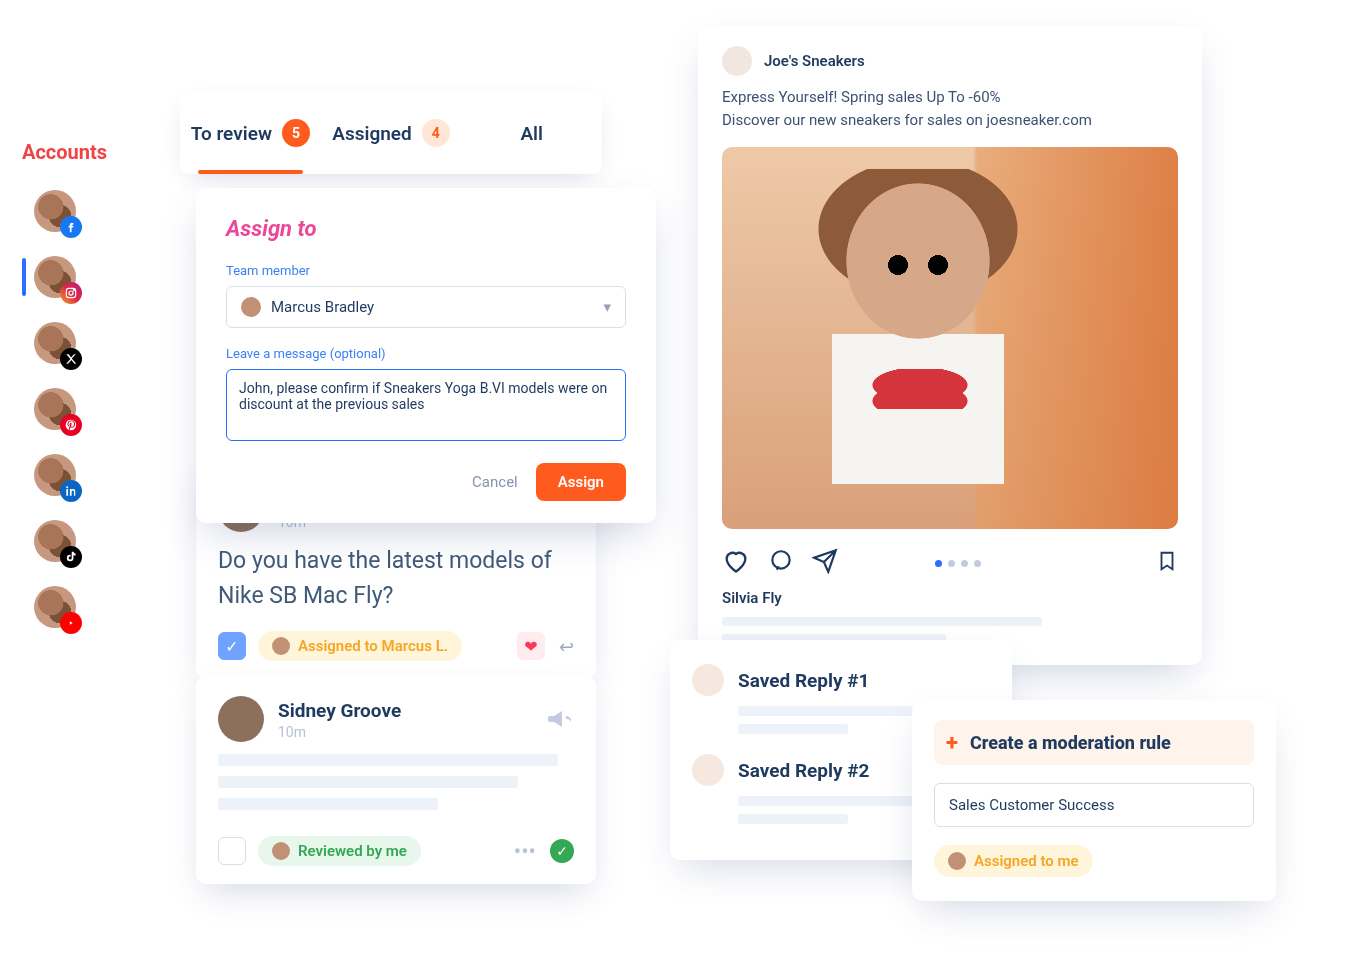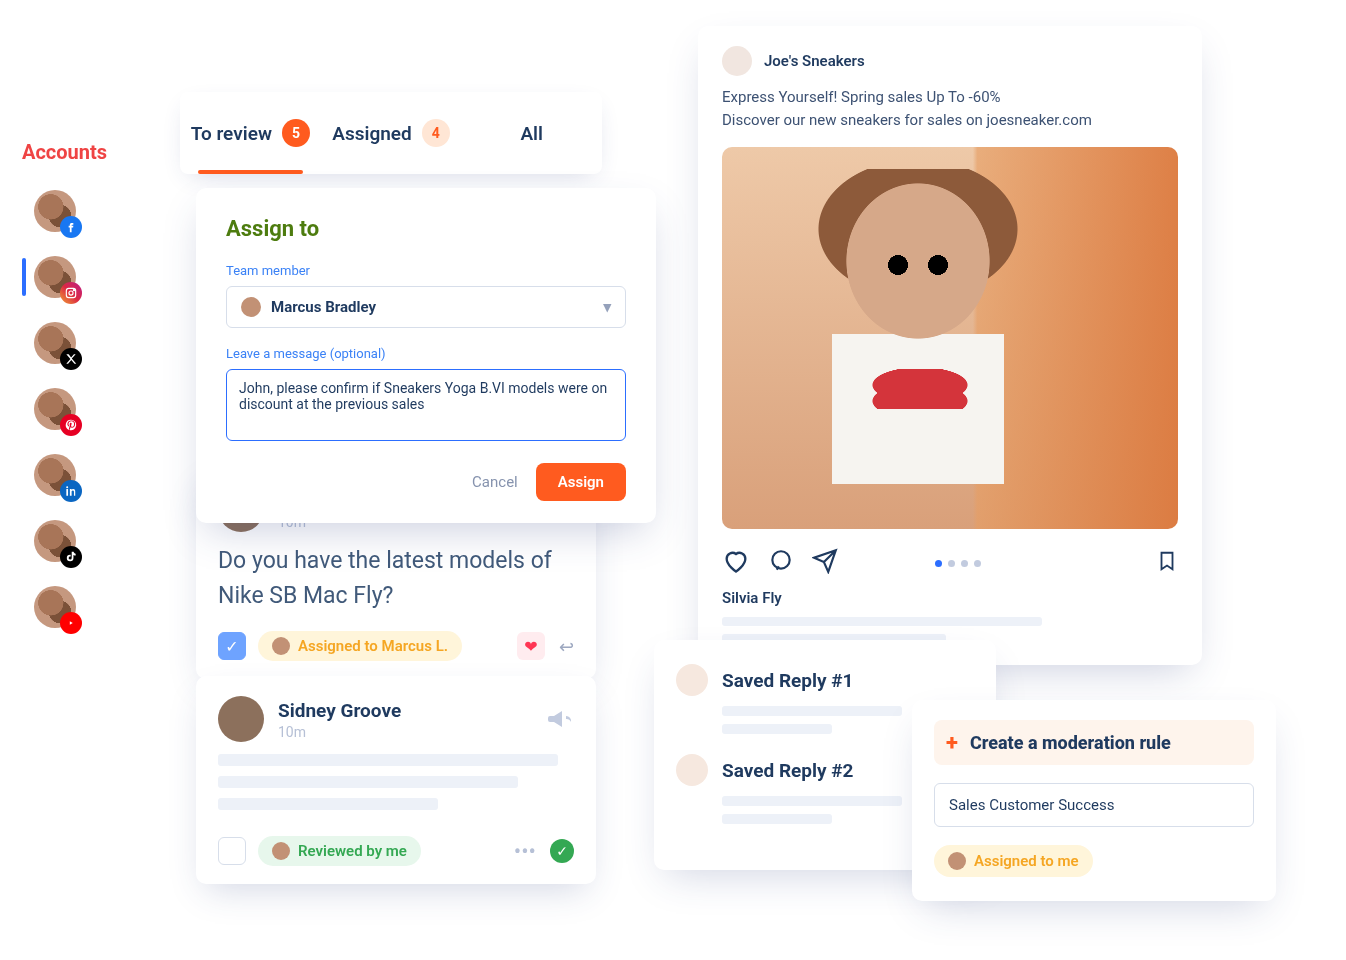--- a/index.html
+++ b/index.html
@@ -26,23 +26,23 @@
     
     .tabs { position: absolute; left: 180px; top: 92px; width: 422px; height: 82px; background:#fff; border-radius:8px; box-shadow: 0 8px 26px -10px rgba(46,62,128,.24); display:flex; align-items:center; z-index:1; }
     .tab { flex:1; text-align:center; font-size:19px; font-weight:600; color:#1f3a5f; position:relative; cursor:pointer; display:flex; align-items:center; justify-content:center; gap:10px; height:100%; }
     .tab-count { display:inline-flex; align-items:center; justify-content:center; min-width:28px; height:28px; border-radius:50%; font-size:14px; font-weight:700; }
     .tab .tab-count.orange { background:#ff5b1f; color:#fff; }
     .tab .tab-count.peach { background:#ffe6d5; color:#ff5b1f; }
     .tab.active::after { content:""; position:absolute; left:18px; right:18px; bottom:0; height:4px; background:#ff5b1f; border-radius:2px; }
 
     
     .assign-card { position:absolute; left:196px; top:188px; width:460px; background:#fff; border-radius:10px; box-shadow:0 16px 38px -10px rgba(46,62,128,.25); padding:28px 30px 22px; z-index:2; }
-    .assign-title { font-size:22px; font-weight:700; color:#4d7c0f; margin-bottom:22px; }
+    .assign-title { font-size:22px; font-weight:700; color:#ec4899; margin-bottom:22px;font-style:italic; }
     .field-label { font-size:13px; color:#3b82f6; margin-bottom:8px; }
-    .select { height:42px; border:1px solid #d7deea; border-radius:6px; display:flex; align-items:center; padding:0 14px; gap:10px; font-size:15px; color:#1f3a5f; font-weight:700; cursor:pointer; justify-content:space-between; }
+    .select { height:42px; border:1px solid #d7deea; border-radius:6px; display:flex; align-items:center; padding:0 14px; gap:10px; font-size:15px; color:#1f3a5f; font-weight:400; cursor:pointer; justify-content:space-between; }
     .select-left { display:flex; align-items:center; gap:10px; }
     .mini-avatar { width:20px; height:20px; border-radius:50%; background:#c29175; }
     .chev { color:#95a1bb; }
     .msg-box { margin-top:18px; }
     textarea.msg { width:100%; height:72px; border:1.5px solid #2c6eff; border-radius:6px; padding:10px 12px; font-size:14px; color:#1f3a5f; resize:none; outline:none; }
     .assign-actions { display:flex; justify-content:flex-end; gap:18px; align-items:center; margin-top:18px; }
     .btn-link { color:#8693ae; font-size:15px; cursor:pointer; background:none; border:none; }
     .btn-primary { background:#ff5b1f; color:#fff; border:none; border-radius:8px; padding:10px 22px; font-size:15px; font-weight:600; cursor:pointer; }
 
     
@@ -94,21 +94,21 @@
     .post-act { display:flex; align-items:center; gap:18px; margin-top:18px; color:#1f3a5f; }
     .post-act .dots-ind { margin-left:auto; margin-right:auto; display:flex; gap:6px; }
     .dot { width:7px; height:7px; border-radius:50%; background:#c2cbdf; }
     .dot.on { background:#2c6eff; }
     .svgbtn { cursor:pointer; }
     .post-comment { margin-top:10px; font-size:15px; font-weight:600; color:#1f3a5f; }
     .sk-c1 { height:9px; width:320px; margin-top:10px; }
     .sk-c2 { height:9px; width:224px; margin-top:8px; }
 
     
-    .saved { position:absolute; left:654px; top:640px; width:342px; background:#fff; border-radius:10px; box-shadow:0 16px 38px -12px rgba(46,62,128,.22); padding:18px 22px 26px; }
+    .saved { position:absolute; left:670px; top:640px; width:342px; background:#fff; border-radius:10px; box-shadow:0 16px 38px -12px rgba(46,62,128,.22); padding:18px 22px 16px; }
     .sr-item { display:flex; align-items:center; gap:14px; margin:6px 0 6px; }
     .sr-ico { width:32px; height:32px; border-radius:50%; background:#f6e8df; }
     .sr-title { font-size:19px; font-weight:700; color:#1f3a5f; }
     .sk-sr1 { height:10px; width:180px; margin:10px 0 0 46px; }
     .sk-sr2 { height:10px; width:110px; margin:8px 0 20px 46px; }
 
     
     .mod { position:absolute; left:912px; top:700px; width:364px; background:#fff; border-radius:10px; box-shadow:0 16px 38px -12px rgba(46,62,128,.22); padding:20px 22px 24px; }
     .mod-head { display:flex; align-items:center; gap:12px; background:#fef4ec; border-radius:8px; padding:10px 12px; margin-bottom:18px; }
     .plus { color:#ff5b1f; font-size:22px; font-weight:800; }

